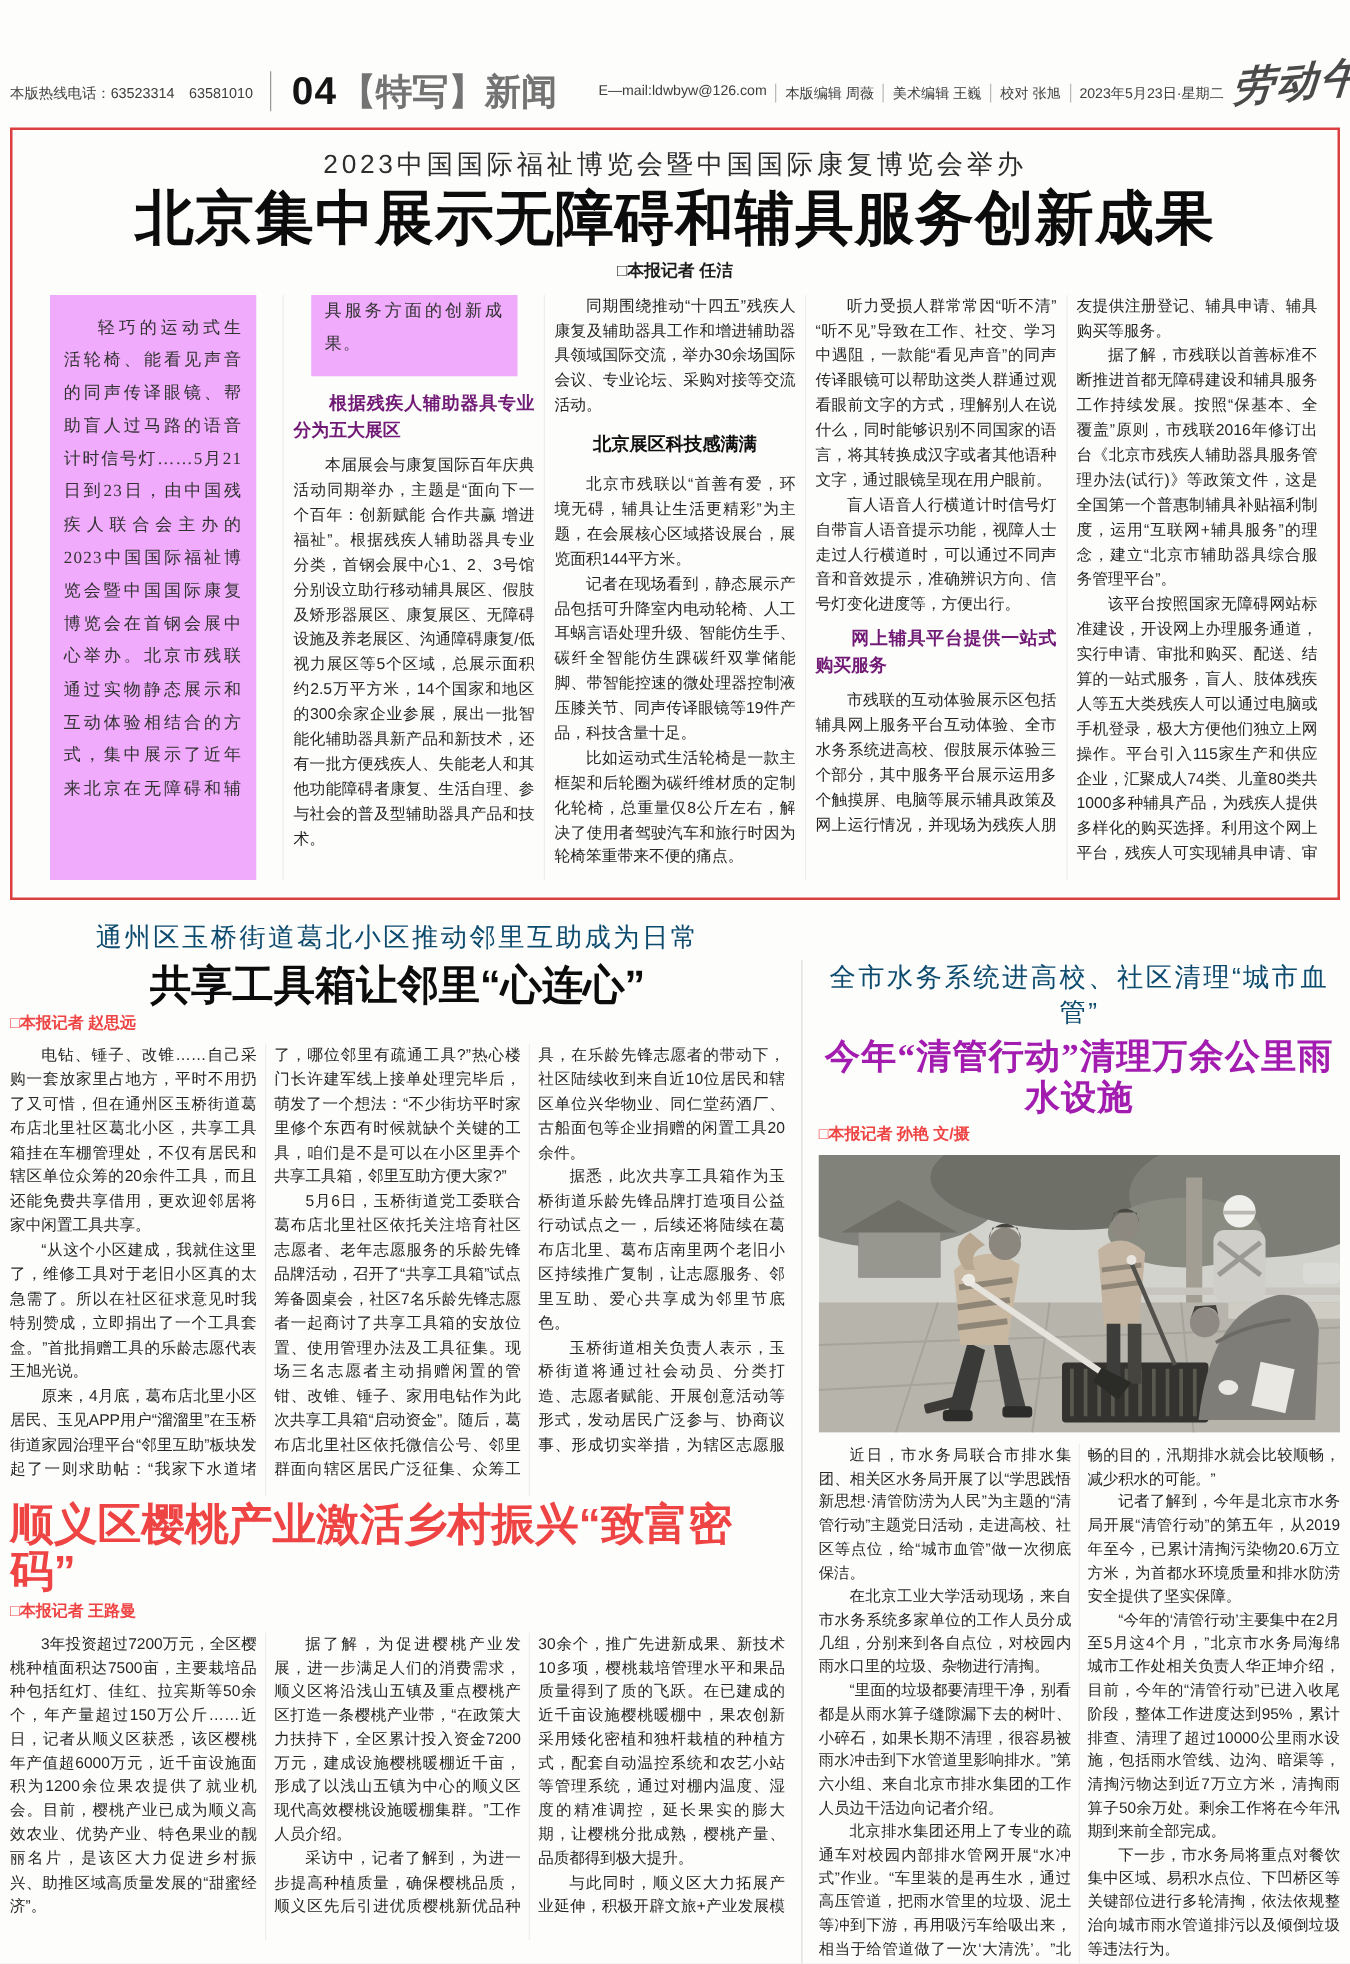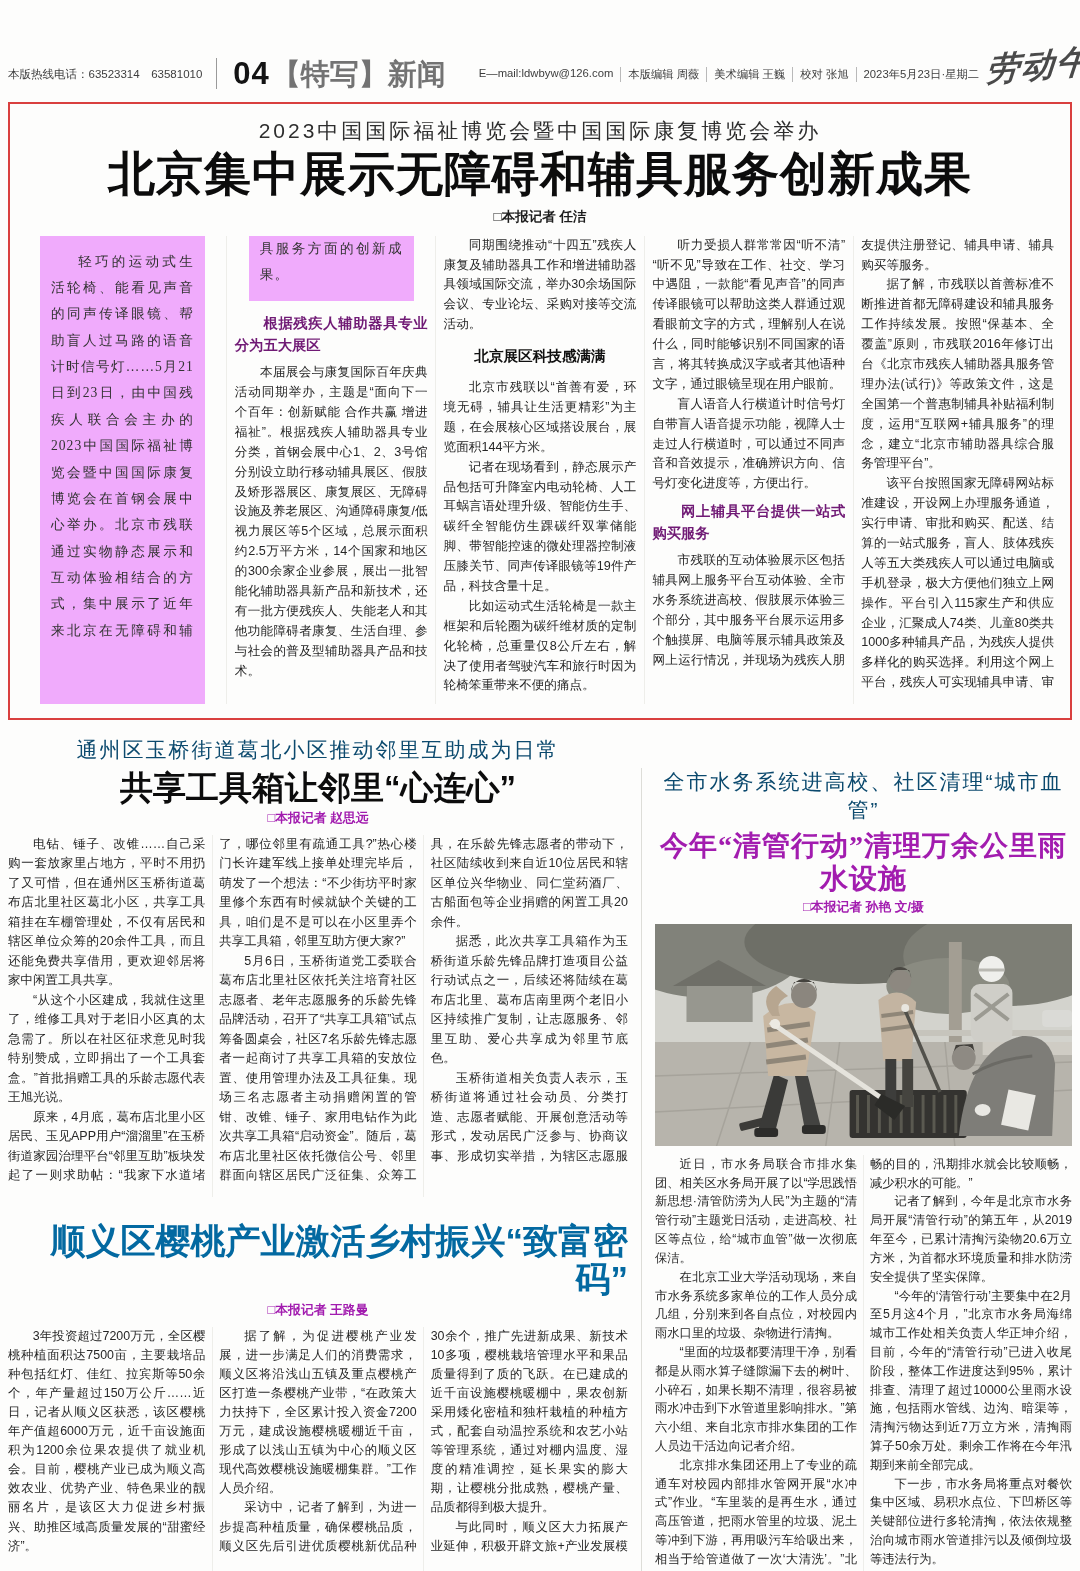--- a/index.html
+++ b/index.html
@@ -37,22 +37,22 @@
   .blk-subhead_center{font-weight:bold;font-size:14.6px;color:#101010;text-indent:0;text-align:center;
                       margin:10px 0;break-inside:avoid;}
   
   .middle{display:flex;margin-top:16px;}
   .left-col{width:633px;padding-right:13px;box-sizing:border-box;}
   .right-col{flex:1;border-left:1px solid #ddddd8;padding-left:13px;box-sizing:border-box;margin-top:32px;}
   .kicker-md{text-align:center;font-size:21px;color:#0c4a6e;letter-spacing:2px;font-weight:500;}
   .headline-lg{text-align:center;font-size:33px;font-weight:900;color:#0c0c0c;margin:5px 0 3px;line-height:1.15;}
   .headline-serif{text-align:center;font-family:"Liberation Serif","DejaVu Serif",serif;font-size:28px;
                   font-weight:700;color:#a21caf;margin:5px 0 3px;line-height:1.2;letter-spacing:1px;}
-  .headline-xxl{text-align:right;font-size:35px;font-weight:900;color:#0369a1;margin:25px 0 3px;line-height:1.1;}
-  .byline-sm{text-align:center;font-size:12.8px;font-weight:bold;color:#a21caf;margin:2px 0 8px;}
+  .headline-xxl{text-align:left;font-size:35px;font-weight:900;color:#ef4444;margin:4px 0 3px;line-height:1.1;}
+  .byline-sm{font-size:12.8px;font-weight:bold;color:#ef4444;margin:2px 0 8px;}
   .cols3a{height:362px;column-count:3;column-gap:14px;column-rule:1px solid #eeeeea;
           font-size:12.5px;line-height:1.56;}
   .cols3b{height:246px;column-count:3;column-gap:14px;column-rule:1px solid #eeeeea;
           font-size:12.4px;line-height:1.54;}
   .cols2{height:468px;column-count:2;column-gap:13px;column-rule:1px solid #eeeeea;
          font-size:12.3px;line-height:1.53;margin-top:9px;}
   .photo{display:block;width:100%;height:222px;margin-top:2px;}
 </style>
 </head>
 <body>

